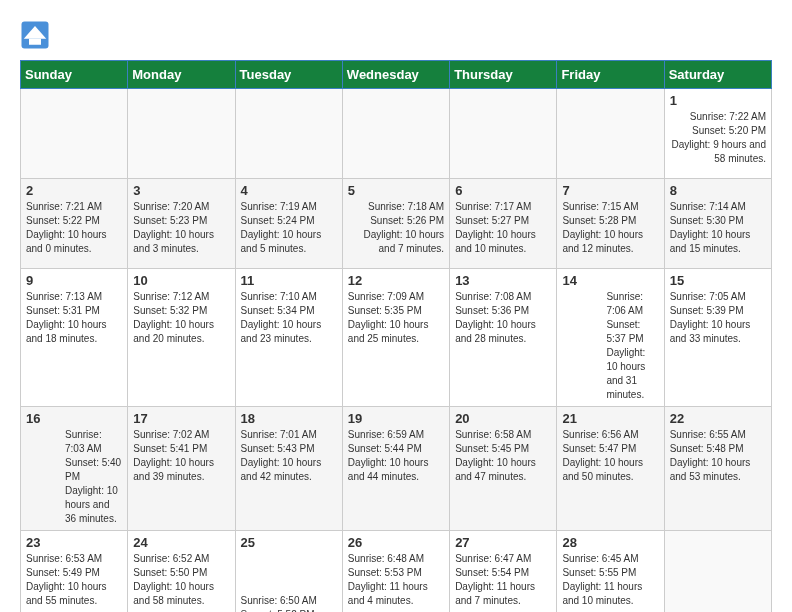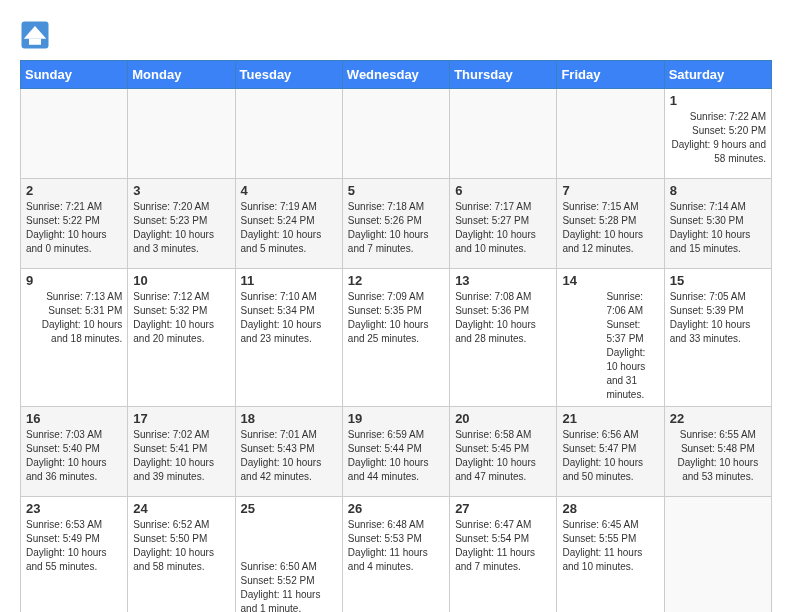--- a/index.html
+++ b/index.html
@@ -44,21 +44,21 @@
     }
     .subtitle {
       font-size: 14px;
       color: #555;
     }
     table {
       width: 100%;
       border-collapse: collapse;
     }
     thead th {
-      background: #3b82f6;
+      background: #15803d;
       color: #fff;
       font-size: 13px;
       font-weight: bold;
       padding: 6px 4px;
       text-align: left;
       border: 1px solid #3a7fc1;
     }
     tbody td {
       vertical-align: top;
       border: 1px solid #ccc;
@@ -150,21 +150,21 @@
 Daylight: 10 hours and 3 minutes.</div>
         </td>
         <td>
           <span class="day-number">4</span>
           <div class="day-info" style="white-space: pre-line;">Sunrise: 7:19 AM
 Sunset: 5:24 PM
 Daylight: 10 hours and 5 minutes.</div>
         </td>
         <td>
           <span class="day-number">5</span>
-          <div class="day-info" style="white-space: pre-line;">Sunrise: 7:18 AM
+          <div class="day-info" style="white-space: pre-line; text-align: right;">Sunrise: 7:18 AM
 Sunset: 5:26 PM
 Daylight: 10 hours and 7 minutes.</div>
         </td>
         <td>
           <span class="day-number">6</span>
           <div class="day-info" style="white-space: pre-line;">Sunrise: 7:17 AM
 Sunset: 5:27 PM
 Daylight: 10 hours and 10 minutes.</div>
         </td>
         <td>
@@ -176,21 +176,21 @@
         <td>
           <span class="day-number">8</span>
           <div class="day-info" style="white-space: pre-line;">Sunrise: 7:14 AM
 Sunset: 5:30 PM
 Daylight: 10 hours and 15 minutes.</div>
         </td>
       </tr>
       <tr>
         <td>
           <span class="day-number">9</span>
-          <div class="day-info" style="white-space: pre-line; text-align: right;">Sunrise: 7:13 AM
+          <div class="day-info" style="white-space: pre-line;">Sunrise: 7:13 AM
 Sunset: 5:31 PM
 Daylight: 10 hours and 18 minutes.</div>
         </td>
         <td>
           <span class="day-number">10</span>
           <div class="day-info" style="white-space: pre-line;">Sunrise: 7:12 AM
 Sunset: 5:32 PM
 Daylight: 10 hours and 20 minutes.</div>
         </td>
         <td>
@@ -220,21 +220,21 @@
         <td>
           <span class="day-number">15</span>
           <div class="day-info" style="white-space: pre-line;">Sunrise: 7:05 AM
 Sunset: 5:39 PM
 Daylight: 10 hours and 33 minutes.</div>
         </td>
       </tr>
       <tr>
         <td>
           <span class="day-number">16</span>
-          <div class="day-info" style="white-space: pre-line;">Sunrise: 7:03 AM
+          <div class="day-info" style="white-space: pre-line; margin-left: 39px;">Sunrise: 7:03 AM
 Sunset: 5:40 PM
 Daylight: 10 hours and 36 minutes.</div>
         </td>
         <td>
           <span class="day-number">17</span>
           <div class="day-info" style="white-space: pre-line;">Sunrise: 7:02 AM
 Sunset: 5:41 PM
 Daylight: 10 hours and 39 minutes.</div>
         </td>
         <td>
@@ -256,21 +256,21 @@
 Daylight: 10 hours and 47 minutes.</div>
         </td>
         <td>
           <span class="day-number">21</span>
           <div class="day-info" style="white-space: pre-line;">Sunrise: 6:56 AM
 Sunset: 5:47 PM
 Daylight: 10 hours and 50 minutes.</div>
         </td>
         <td>
           <span class="day-number">22</span>
-          <div class="day-info" style="white-space: pre-line; text-align: center;">Sunrise: 6:55 AM
+          <div class="day-info" style="white-space: pre-line;">Sunrise: 6:55 AM
 Sunset: 5:48 PM
 Daylight: 10 hours and 53 minutes.</div>
         </td>
       </tr>
       <tr>
         <td>
           <span class="day-number">23</span>
           <div class="day-info" style="white-space: pre-line;">Sunrise: 6:53 AM
 Sunset: 5:49 PM
 Daylight: 10 hours and 55 minutes.</div>

